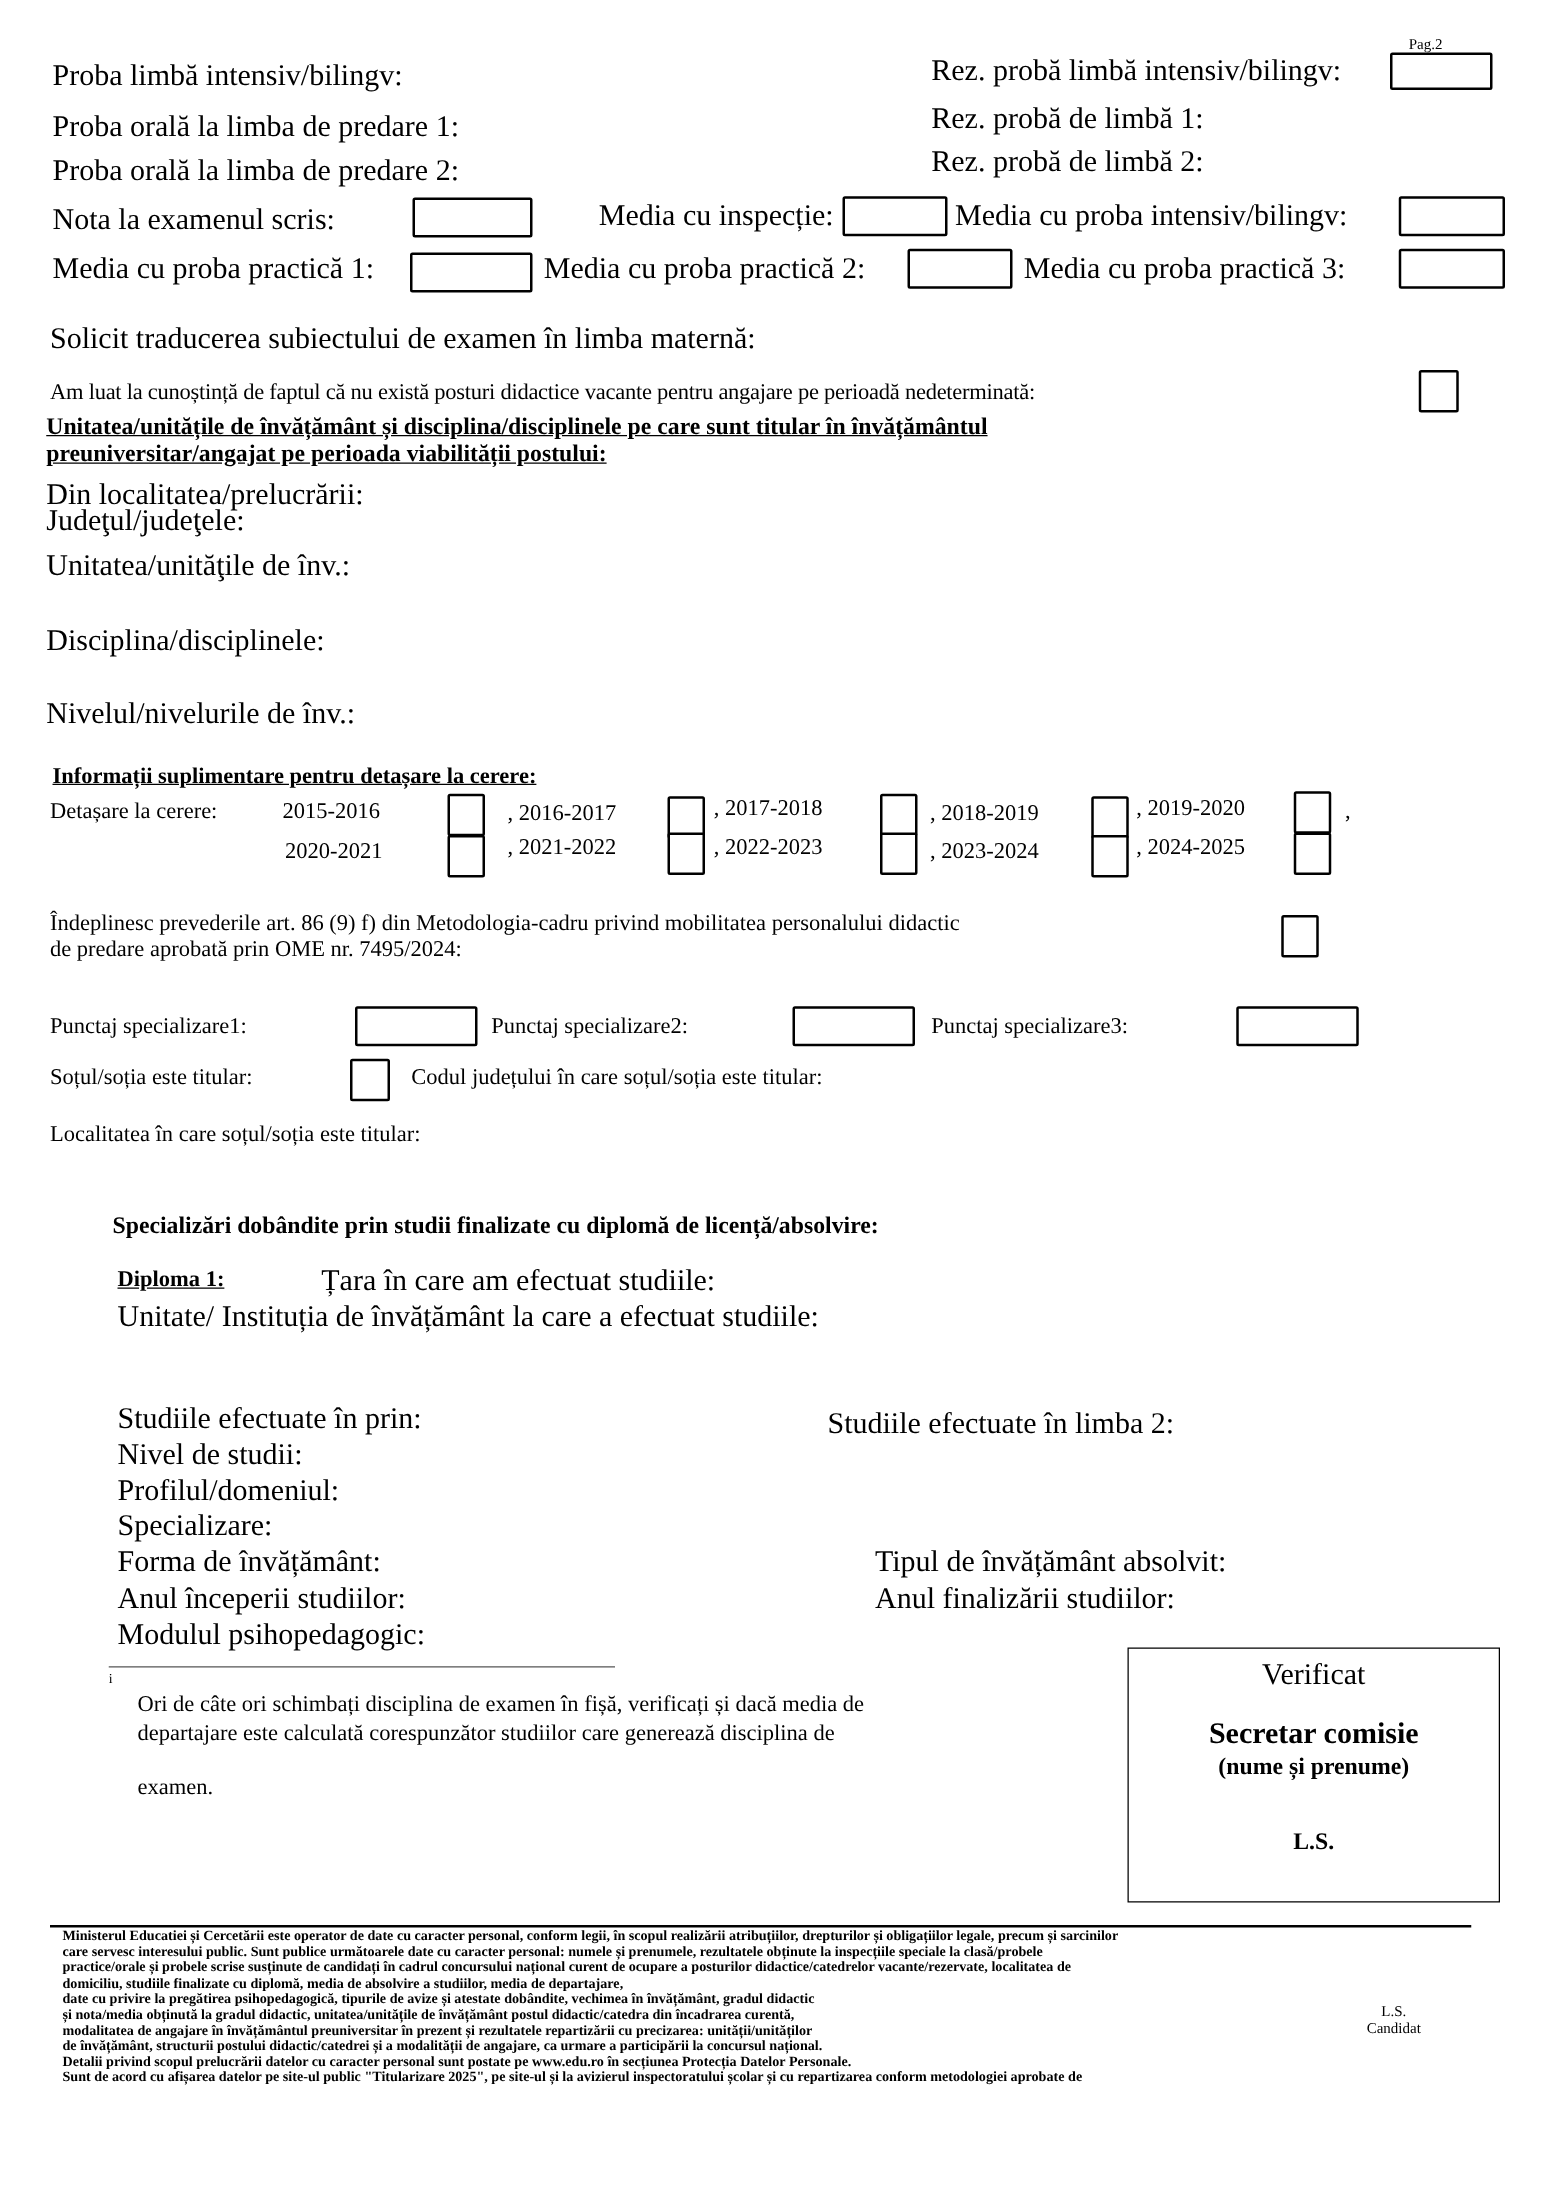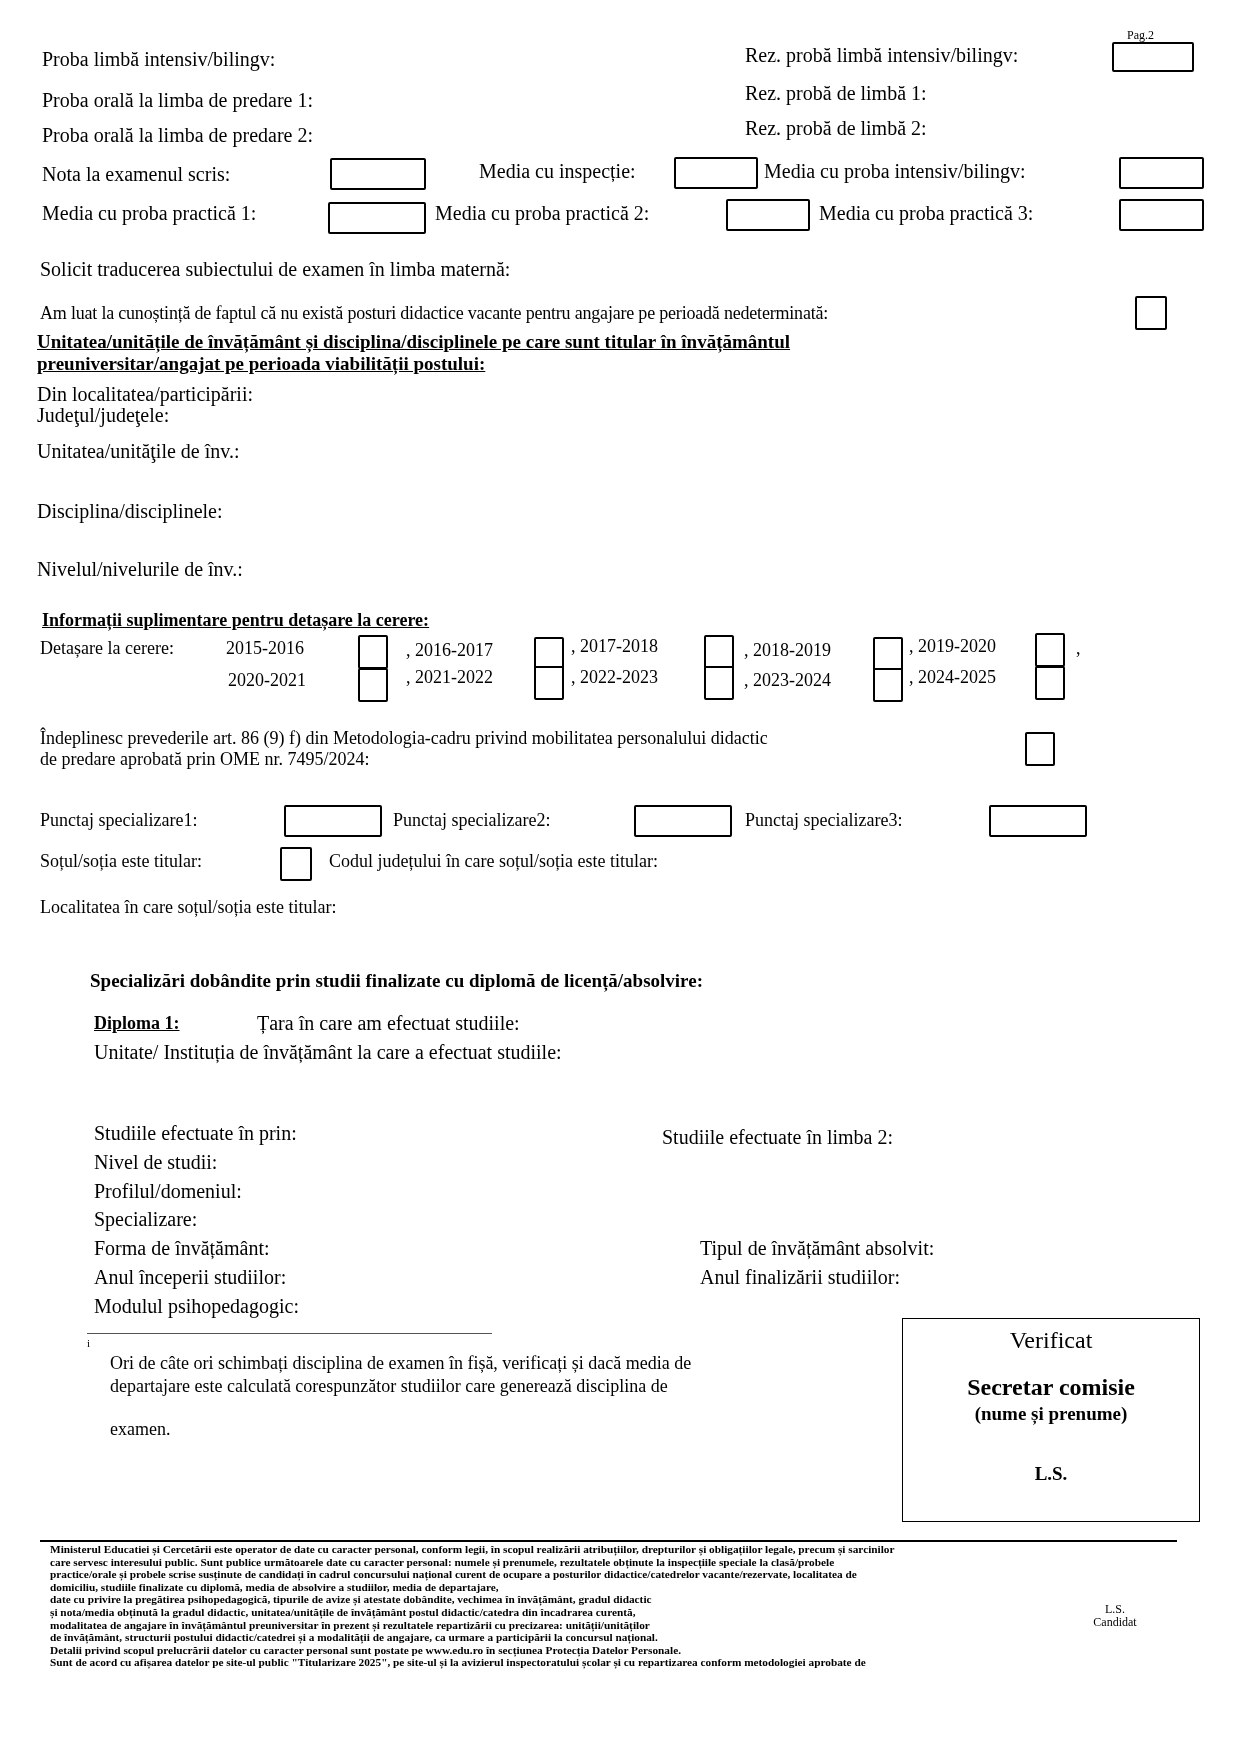--- a/index.html
+++ b/index.html
@@ -1,19 +1,19 @@
 <!DOCTYPE html>
 <html><head>
 <meta charset="utf-8">
 <style>
   html, body { margin: 0; padding: 0; background: #ffffff; }
   body { width: 1240px; height: 1755px; position: relative; overflow: hidden;
          font-family: "Liberation Serif", "DejaVu Serif", serif; color: #000; }
   .abs { position: absolute; white-space: nowrap; }
-  .t20 { font-size: 20px; }
+  .t20 { font-size: 24px; }
   .t19 { font-size: 19px; }
   .t18 { font-size: 18px; }
   .box { position: absolute; border: 2px solid #000; border-radius: 2px; background: #fff; box-sizing: border-box; }
   .bx-wide { width: 86px; height: 30px; }
   .cb { width: 30px; height: 34px; border-width: 2px; }
   .hdr-u { font-weight: bold; text-decoration: underline; font-family: "Liberation Serif", serif; }
   .bold { font-weight: bold; }
   #pagenum { font-size: 12px; }
   .rule { position: absolute; background: #000; }
   .legal { font-size: 11.3px; line-height: 12.6px; white-space: nowrap; font-weight: bold; }
@@ -49,21 +49,21 @@
 <div class="box" style="left:1119px; top:199px; width:85px; height:32px;"></div>
 
 <div class="abs t20" style="left:40px; top:258px;">Solicit traducerea  subiectului de examen în  limba maternă:</div>
 
 <div class="abs t18" style="left:40px; top:303px; letter-spacing:-0.2px;">Am luat la cunoștință de faptul că nu există posturi didactice vacante pentru angajare pe perioadă nedeterminată:</div>
 <div class="box cb" style="left:1135px; top:296px; width:32px; height:34px;"></div>
 
 <div class="abs t19 hdr-u" style="left:37px; top:331px;">Unitatea/unitățile de învățământ și disciplina/disciplinele pe care sunt titular în învățământul</div>
 <div class="abs t19 hdr-u" style="left:37px; top:353px;">preuniversitar/angajat pe perioada viabilității postului:</div>
 
-<div class="abs t20" style="left:37px; top:383px;">Din  localitatea/participării:</div>
+<div class="abs t20" style="left:37px; top:383px;">Din  localitatea/prelucrării:</div>
 <div class="abs t20" style="left:37px; top:404px;text-align:center;">Judeţul/judeţele:</div>
 <div class="abs t20" style="left:37px; top:440px;">Unitatea/unităţile  de înv.:</div>
 <div class="abs t20" style="left:37px; top:500px;">Disciplina/disciplinele:</div>
 <div class="abs t20" style="left:37px; top:558px;">Nivelul/nivelurile de înv.:</div>
 
 <div class="abs t18 hdr-u" style="left:42px; top:610px;">Informații suplimentare pentru detașare la cerere:</div>
 <div class="abs t18" style="left:40px; top:638px;">Detașare  la cerere:</div>
 
 <div class="abs t18" style="left:226px; top:638px;">2015-2016</div>
 <div class="box cb" style="left:358px; top:635px;"></div>

